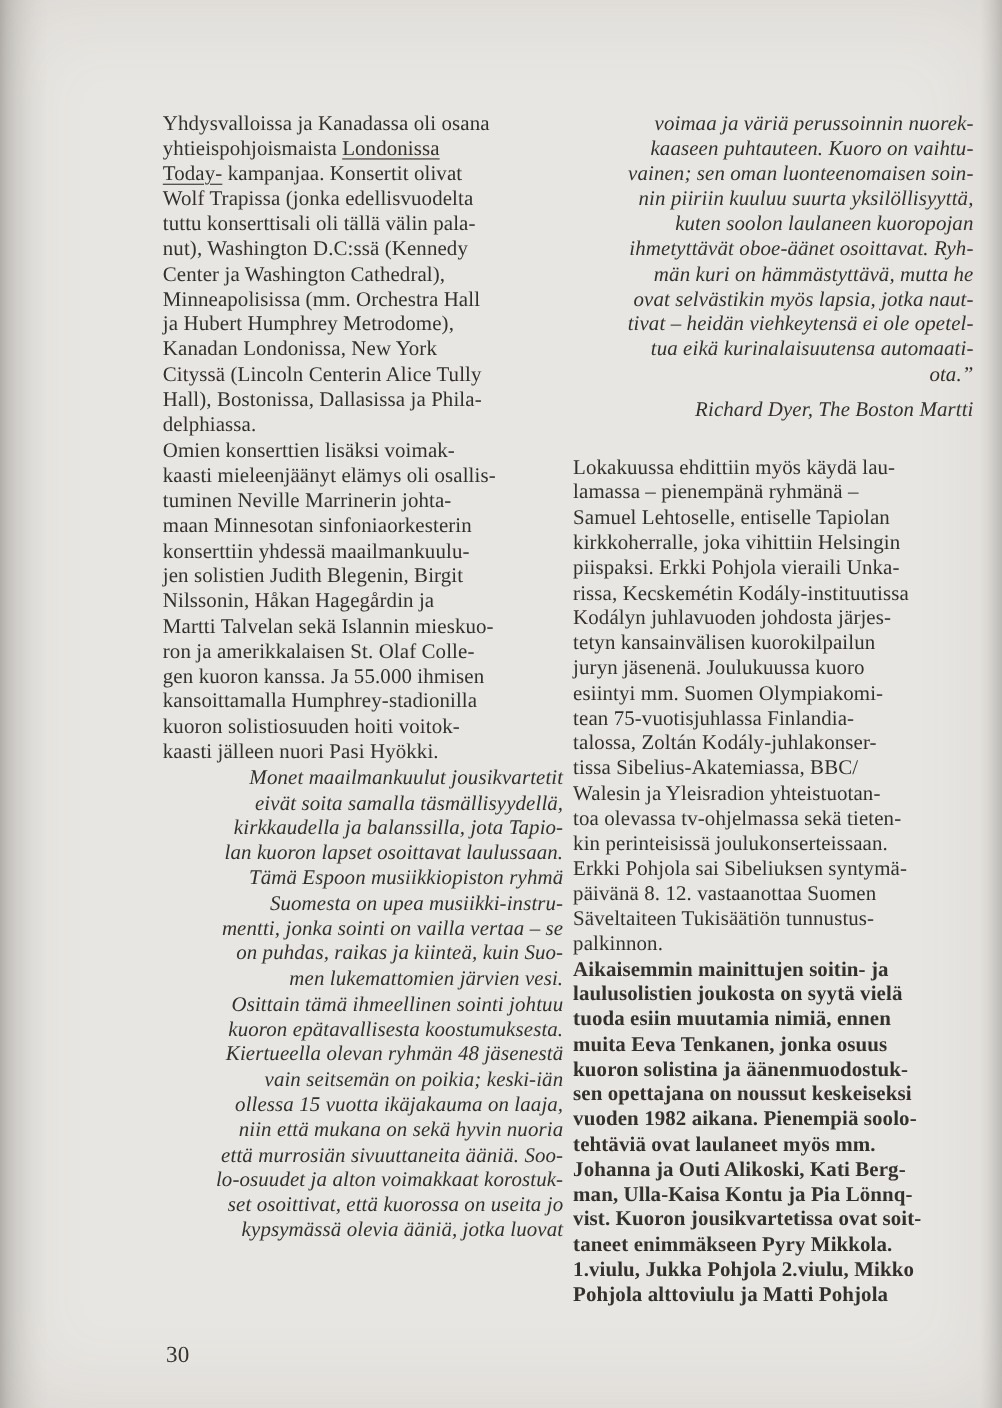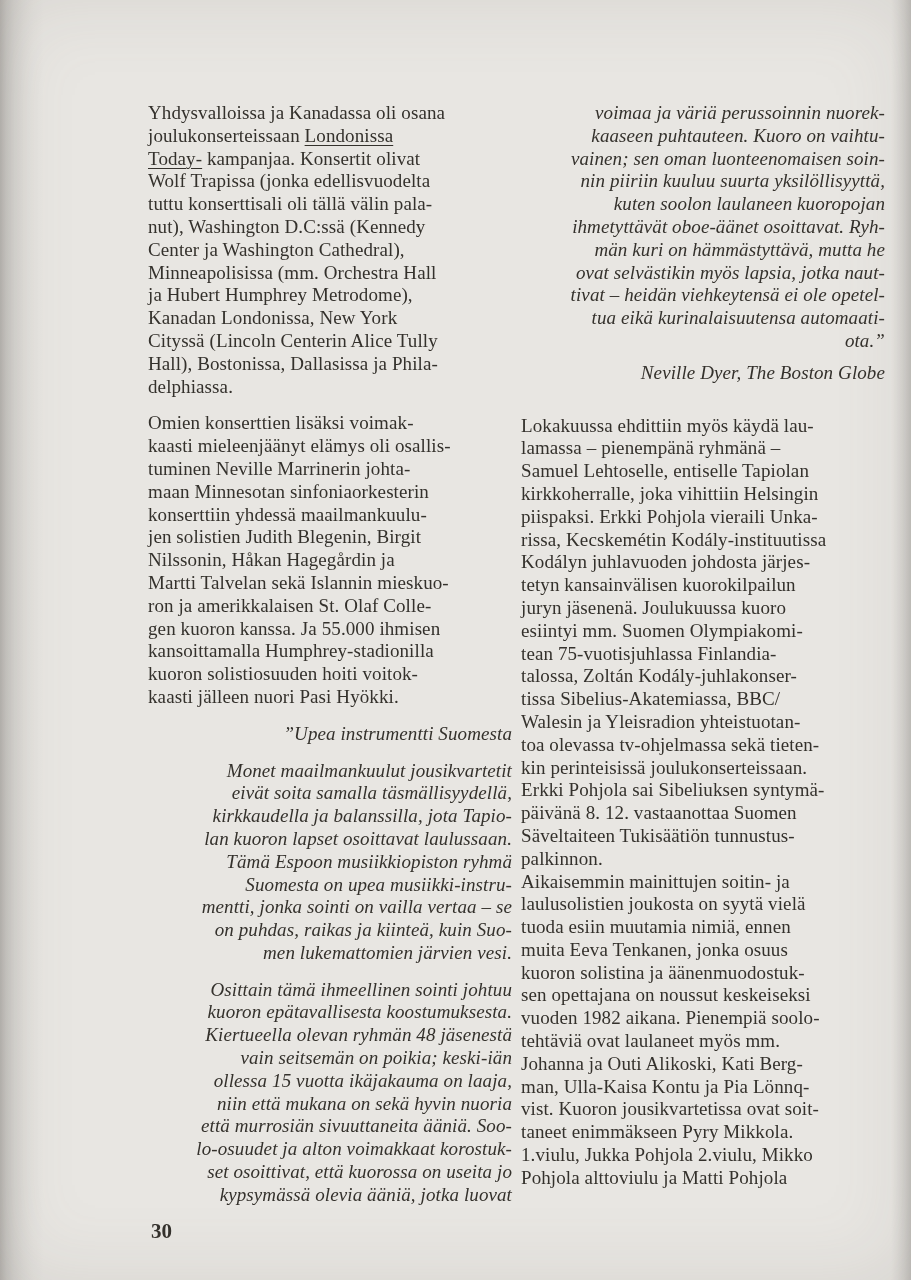--- a/index.html
+++ b/index.html
@@ -49,50 +49,49 @@
     font-size: 19px;
     line-height: 22.8px;
     letter-spacing: 0.1px;
   }
   .col-left  { left: 148px; top: 102px; }
   .col-right { left: 521px; top: 102px; }
   .para {
     margin: 0 0 0 0;
     white-space: pre-line;
   }
-  .para + .para { margin-top: 14px; }
+  .para + .para { margin-top: 1px; }
   .italic { font-style: italic; text-align: right; }
   .attribution { margin-top: 9px !important; }
   .after-quote-gap { margin-top: 30px !important; }
-  .no-gap { margin-top: 0 !important; }
+  .no-gap { margin-top: 0 !important; font-weight: bold; }
   .u {
     text-decoration: underline;
     text-underline-offset: 3px;
     text-decoration-thickness: 1px;
   }
   .page-number {
     position: absolute;
     left: 151px;
     top: 1218px;
     font-size: 21px;
     line-height: 26px;
-    font-weight: bold;
   }
 </style>
 </head>
 <body>
 
 <div class="page">
 
   <div class="edge-left"></div>
   <div class="edge-right"></div>
 
   <div class="col col-left">
     <p class="para"><span>Yhdysvalloissa ja Kanadassa oli osana
-joulukonserteissaan </span><span class="u">Londonissa</span><span>
+yhtieispohjoismaista </span><span class="u">Londonissa</span><span>
 </span><span class="u">Today-</span><span> kampanjaa. Konsertit olivat
 Wolf Trapissa (jonka edellisvuodelta
 tuttu konserttisali oli tällä välin pala-
 nut), Washington D.C:ssä (Kennedy
 Center ja Washington Cathedral),
 Minneapolisissa (mm. Orchestra Hall
 ja Hubert Humphrey Metrodome),
 Kanadan Londonissa, New York
 Cityssä (Lincoln Centerin Alice Tully
 Hall), Bostonissa, Dallasissa ja Phila-
@@ -103,21 +102,20 @@
 maan Minnesotan sinfoniaorkesterin
 konserttiin yhdessä maailmankuulu-
 jen solistien Judith Blegenin, Birgit
 Nilssonin, Håkan Hagegårdin ja
 Martti Talvelan sekä Islannin mieskuo-
 ron ja amerikkalaisen St. Olaf Colle-
 gen kuoron kanssa. Ja 55.000 ihmisen
 kansoittamalla Humphrey-stadionilla
 kuoron solistiosuuden hoiti voitok-
 kaasti jälleen nuori Pasi Hyökki.</p>
-    <p class="para italic">”Upea instrumentti Suomesta</p>
     <p class="para italic">Monet maailmankuulut jousikvartetit
 eivät soita samalla täsmällisyydellä,
 kirkkaudella ja balanssilla, jota Tapio-
 lan kuoron lapset osoittavat laulussaan.
 Tämä Espoon musiikkiopiston ryhmä
 Suomesta on upea musiikki-instru-
 mentti, jonka sointi on vailla vertaa – se
 on puhdas, raikas ja kiinteä, kuin Suo-
 men lukemattomien järvien vesi.</p>
     <p class="para italic">Osittain tämä ihmeellinen sointi johtuu
@@ -137,21 +135,21 @@
 kaaseen puhtauteen. Kuoro on vaihtu-
 vainen; sen oman luonteenomaisen soin-
 nin piiriin kuuluu suurta yksilöllisyyttä,
 kuten soolon laulaneen kuoropojan
 ihmetyttävät oboe-äänet osoittavat. Ryh-
 män kuri on hämmästyttävä, mutta he
 ovat selvästikin myös lapsia, jotka naut-
 tivat – heidän viehkeytensä ei ole opetel-
 tua eikä kurinalaisuutensa automaati-
 ota.”</p>
-    <p class="para italic attribution">Neville Dyer, The Boston Globe</p>
+    <p class="para italic attribution">Richard Dyer, The Boston Martti</p>
     <p class="para after-quote-gap">Lokakuussa ehdittiin myös käydä lau-
 lamassa – pienempänä ryhmänä –
 Samuel Lehtoselle, entiselle Tapiolan
 kirkkoherralle, joka vihittiin Helsingin
 piispaksi. Erkki Pohjola vieraili Unka-
 rissa, Kecskemétin Kodály-instituutissa
 Kodályn juhlavuoden johdosta järjes-
 tetyn kansainvälisen kuorokilpailun
 juryn jäsenenä. Joulukuussa kuoro
 esiintyi mm. Suomen Olympiakomi-

